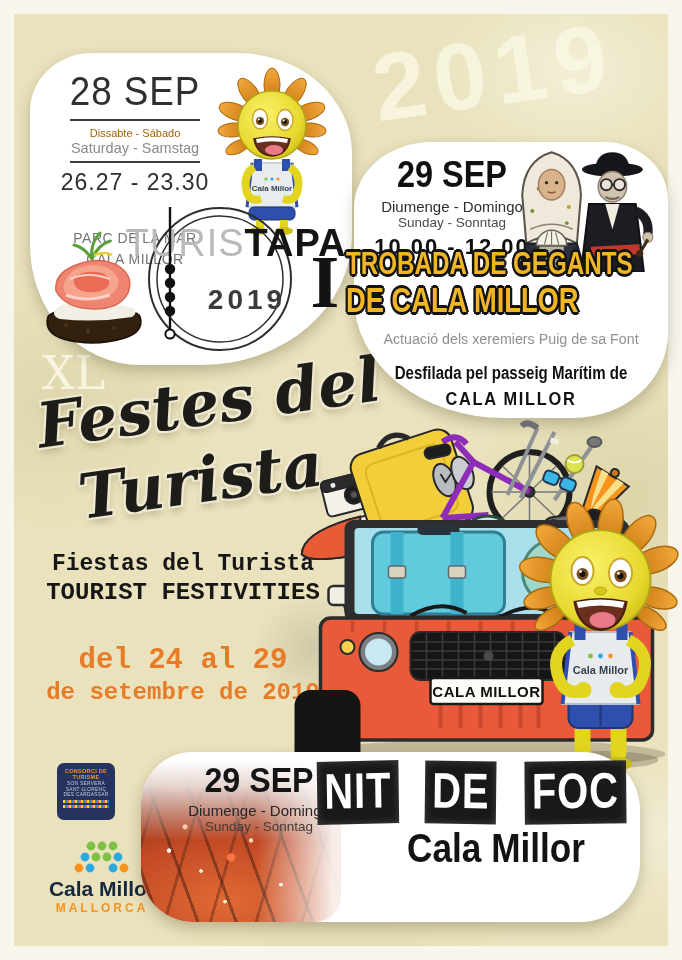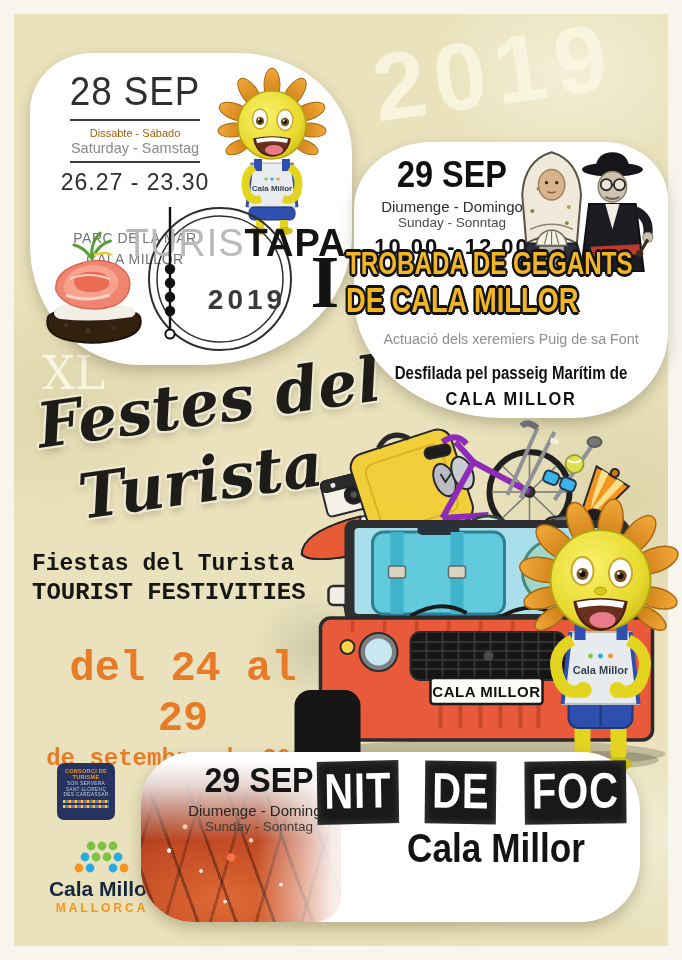--- a/index.html
+++ b/index.html
@@ -37,30 +37,30 @@
   .script{
     font-family:"DejaVu Serif",serif;font-style:italic;font-weight:900;
     font-size:62px;line-height:1;color:#1d1c18;white-space:nowrap;
     text-shadow:2px 2px 0 #efe9d2,-2px 2px 0 #efe9d2,2px -2px 0 #efe9d2,-2px -2px 0 #efe9d2,0 5px 7px rgba(60,50,20,.25);
     z-index:2;
   }
   .script1{left:36px;top:372px;transform:rotate(-8deg);}
   .script2{left:78px;top:450px;transform:rotate(-8deg);}
   
   .subs{
-    left:32px;top:550px;width:302px;z-index:2;
+    left:32px;top:550px;width:302px;text-align:center;z-index:2;
     font-family:"Liberation Mono",monospace;font-weight:bold;color:#161616;line-height:1.22;
   }
   .sub-es,.sub-de{font-size:23px;}
   .sub-en{font-size:24px;}
   .dates{
     left:32px;top:644px;width:302px;text-align:center;z-index:2;
     font-family:"Liberation Mono",monospace;font-weight:bold;color:#e87b28;line-height:1.2;
   }
-  .dates .l1{font-size:42px;}
+  .dates .l1{font-size:29px;}
   .dates .l2{font-size:24px;}
   
   .card{background:#fff;box-shadow:0 6px 14px rgba(70,60,30,.28);z-index:3;}
   .card-turistapa{
     left:30px;top:53px;width:322px;height:312px;
     border-radius:62px 115px 150px 110px / 58px 100px 130px 120px;
   }
   .card-gegants{
     left:354px;top:142px;width:314px;height:276px;
     border-radius:78px 64px 95px 150px / 66px 58px 85px 120px;

